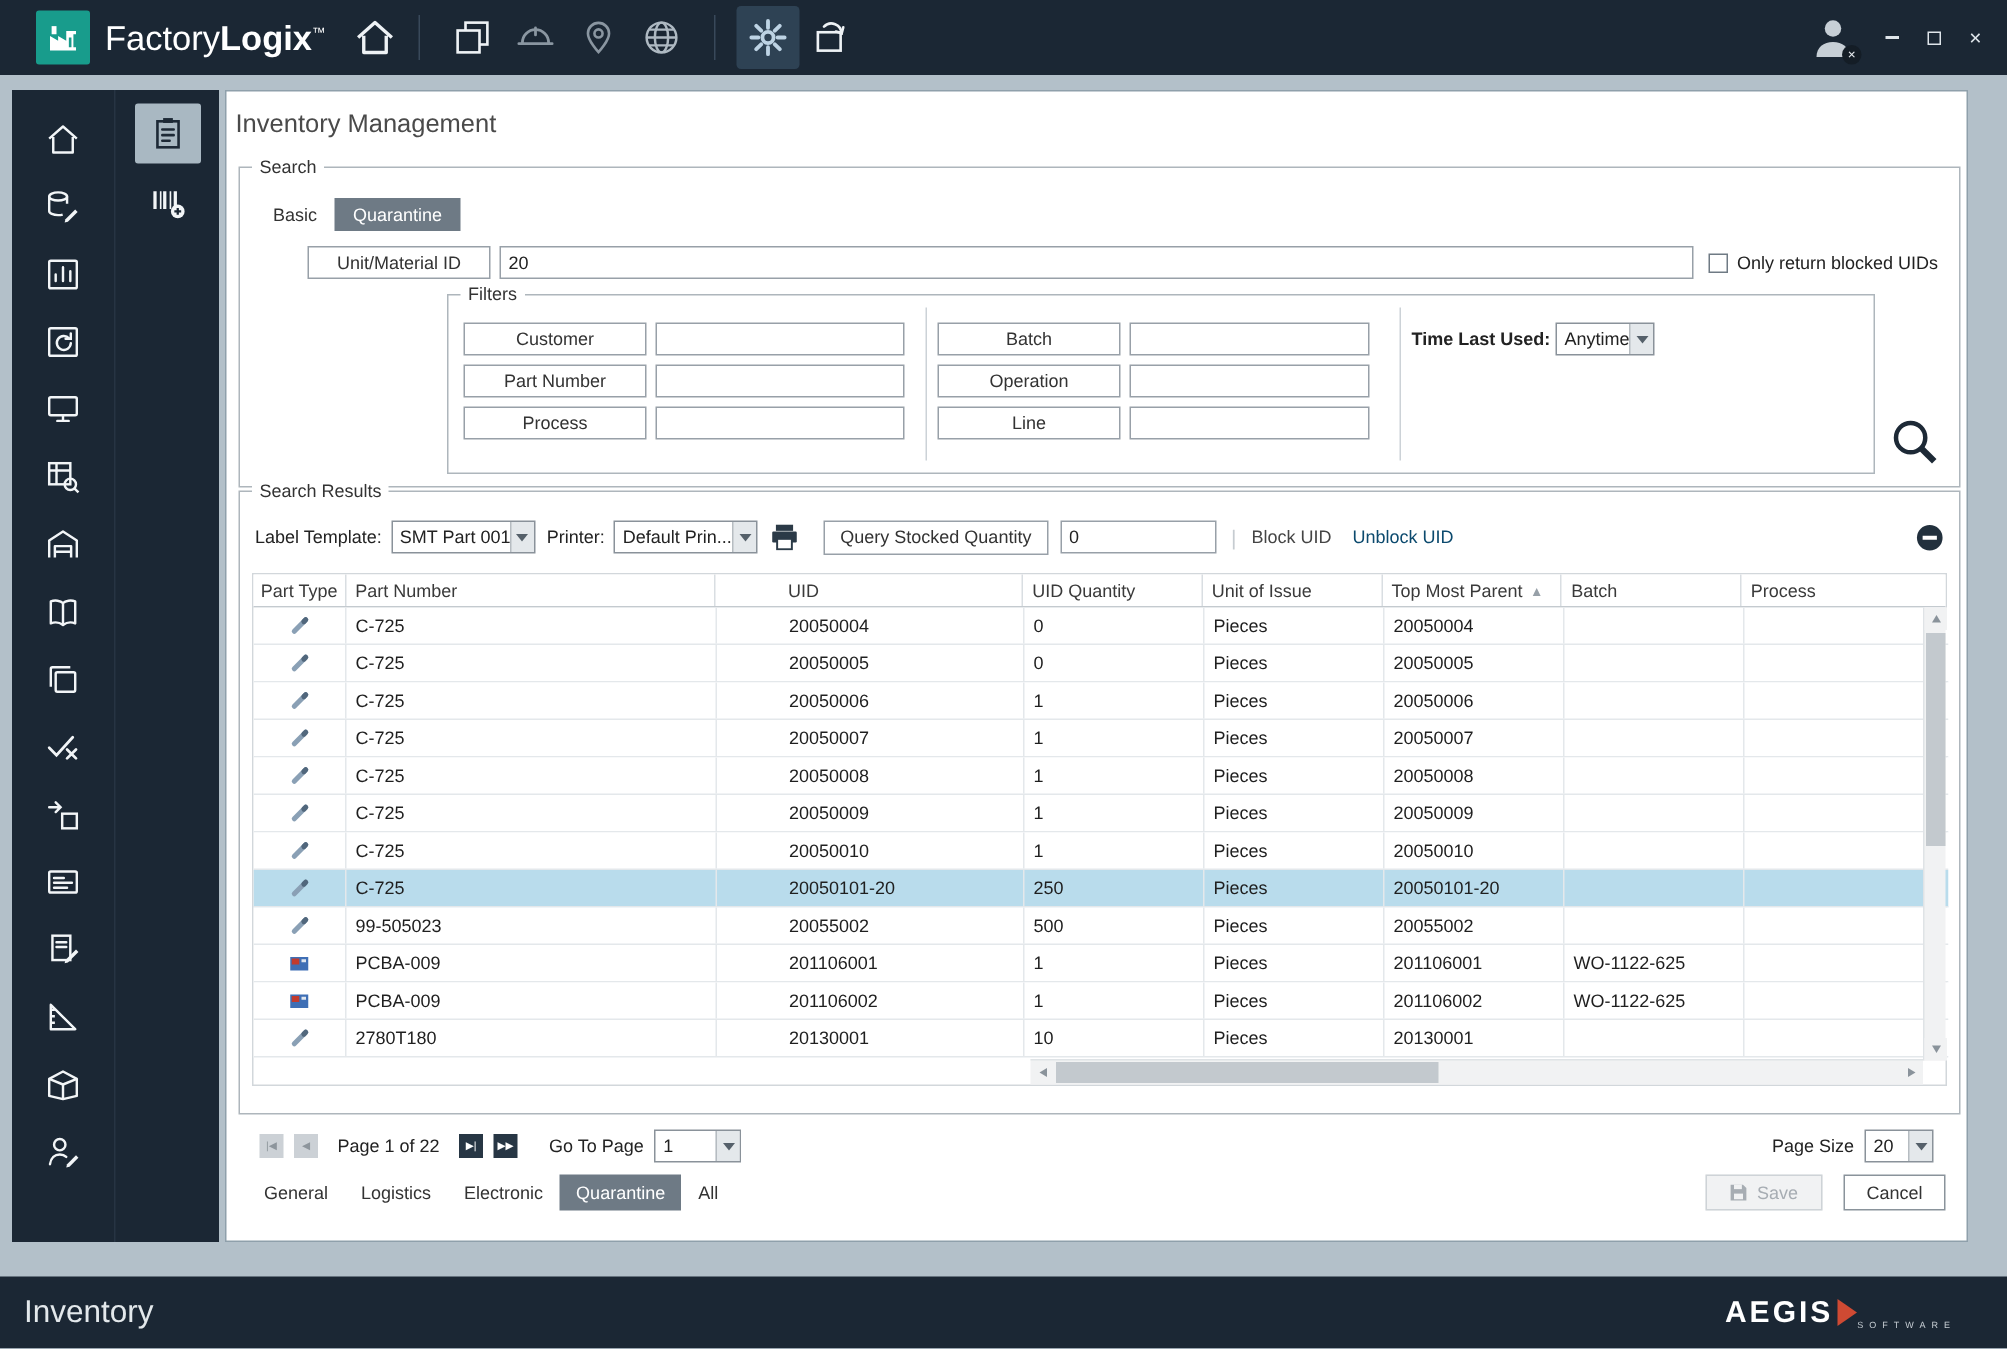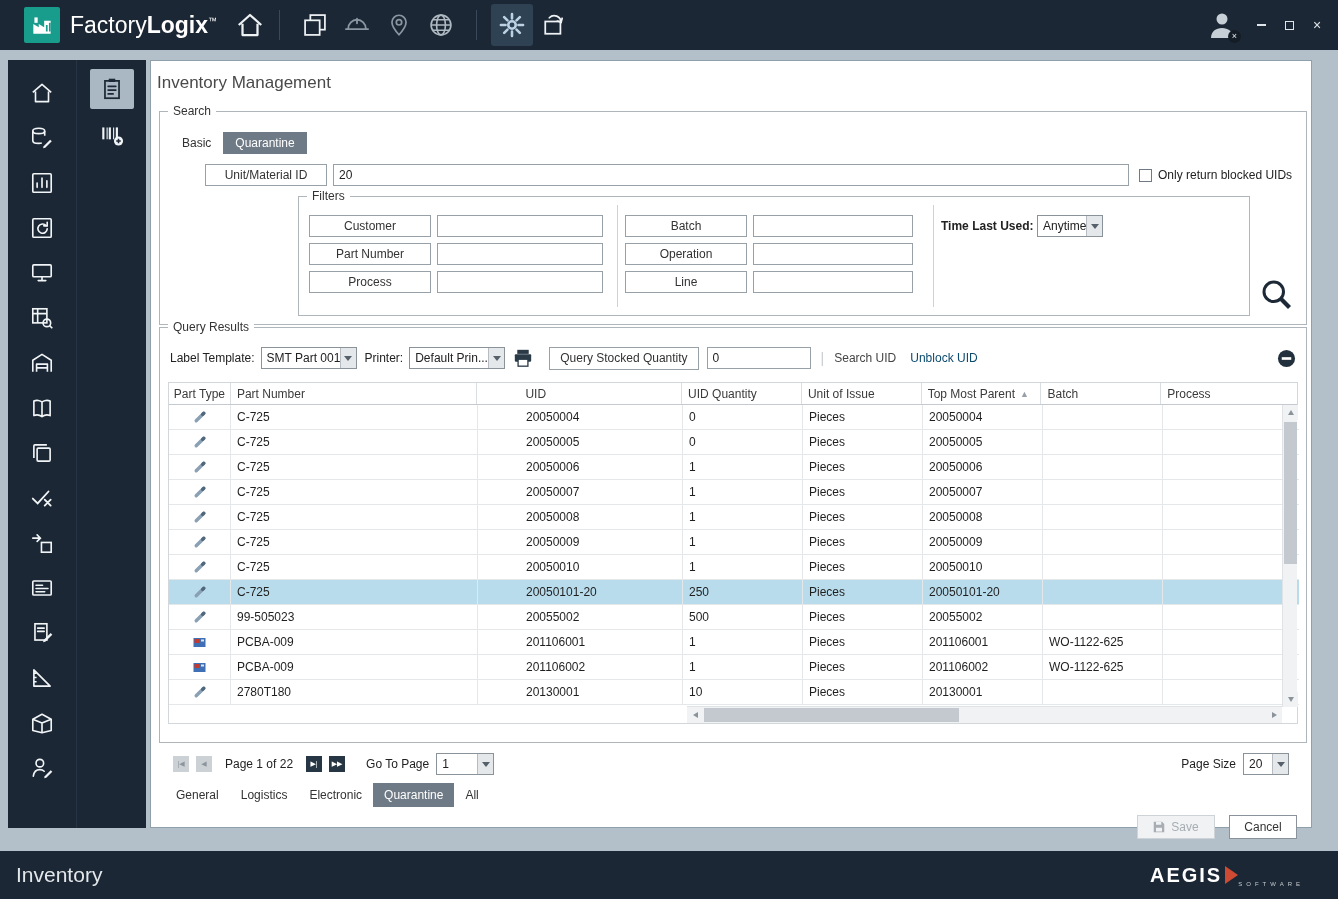--- a/index.html
+++ b/index.html
@@ -113,21 +113,21 @@
   .pg-btn.dark { background:#273644; color:#fff; }
   .pg-label { margin:0 6px; color:#222; }
   .goto-label { margin-left:14px; color:#222; }
   .dd-goto { width:58px; } .dd-size { width:46px; }
   .pg-right { margin-left:auto; display:flex; align-items:center; gap:7px; }
 
   
   .btabs { position:absolute; left:14px; top:722px; display:flex; }
   .btab { padding:5px 11px; color:#333; }
   .btab.active { background:#6e7a85; color:#fff; }
-  .actions { position:absolute; right:14px; top:722px; display:flex; gap:14px;margin-top:32px; }
+  .actions { position:absolute; right:14px; top:722px; display:flex; gap:14px; }
   .save-btn { width:78px; height:24px; background:#f1f2f3; border:1px solid #ced3d7; color:#a7adb3; display:flex; align-items:center; justify-content:center; gap:6px; }
   .cancel-btn { width:68px; height:24px; background:#fff; border:1px solid #8a939b; color:#333; display:flex; align-items:center; justify-content:center; }
 
   
   .statusbar { position:absolute; left:0; right:0; bottom:0; height:48px; background:#1b2734; display:flex; align-items:center; }
   .sb-title { margin-left:16px; color:#e3e8eb; font-size:21px; font-weight:300; }
   .aegis { margin-left:auto; margin-right:18px; display:flex; flex-direction:row; align-items:flex-end; }
   .aegis-top { display:flex; align-items:center; gap:3px; }
   .aegis-name { color:#fff; font-size:20px; font-weight:700; letter-spacing:2px; }
   .aegis-arrow { width:0; height:0; border-top:9px solid transparent; border-bottom:9px solid transparent; border-left:13px solid #cf4a33; }
@@ -403,21 +403,21 @@
 
       <div class="search-big">
         <svg width="36" height="36" viewBox="0 0 24 24" fill="none" stroke="#1d2936" stroke-width="2">
             <circle cx="10.5" cy="10.5" r="6.5"></circle>
             <path d="M15.4 15.4 21 21" stroke-width="2.8"></path>
           </svg>
       </div>
     </div>
 
     <div class="gbox gbox-results">
-      <span class="glabel">Query Results</span>
+      <span class="glabel">Search Results</span>
 
       <div class="res-toolbar">
         <span class="lab">Label Template:</span>
         <span class="dd dd-lt">
             <span class="dd-v">SMT Part 001</span>
             <span class="dd-a">
               <span class="tri"></span>
             </span>
           </span>
         <span class="gap8"></span>
@@ -433,21 +433,21 @@
             <svg width="20" height="18" viewBox="0 0 24 22">
               <rect x="5" y="1" width="14" height="5" fill="#2b3a47"></rect>
               <rect x="2" y="6.5" width="20" height="9" rx="1" fill="#2b3a47"></rect>
               <rect x="6" y="12.5" width="12" height="8.5" fill="#fff" stroke="#2b3a47" stroke-width="1.6"></rect>
             </svg>
           </span>
         <span class="gap16"></span>
         <button class="btn">Query Stocked Quantity</button>
         <input class="tinput qty-input" value="0" style="">
         <span class="tsep">|</span>
-        <span class="link">Search UID</span>
+        <span class="link">Block UID</span>
         <span class="link dis">Unblock UID</span>
         <span class="block-ico">
             <svg width="19" height="19" viewBox="0 0 20 20">
               <circle cx="10" cy="10" r="9" fill="#22303d"></circle>
               <rect x="5" y="8.6" width="10" height="2.8" fill="#fff"></rect>
             </svg>
           </span>
       </div>
 
       <div class="tablebox">

